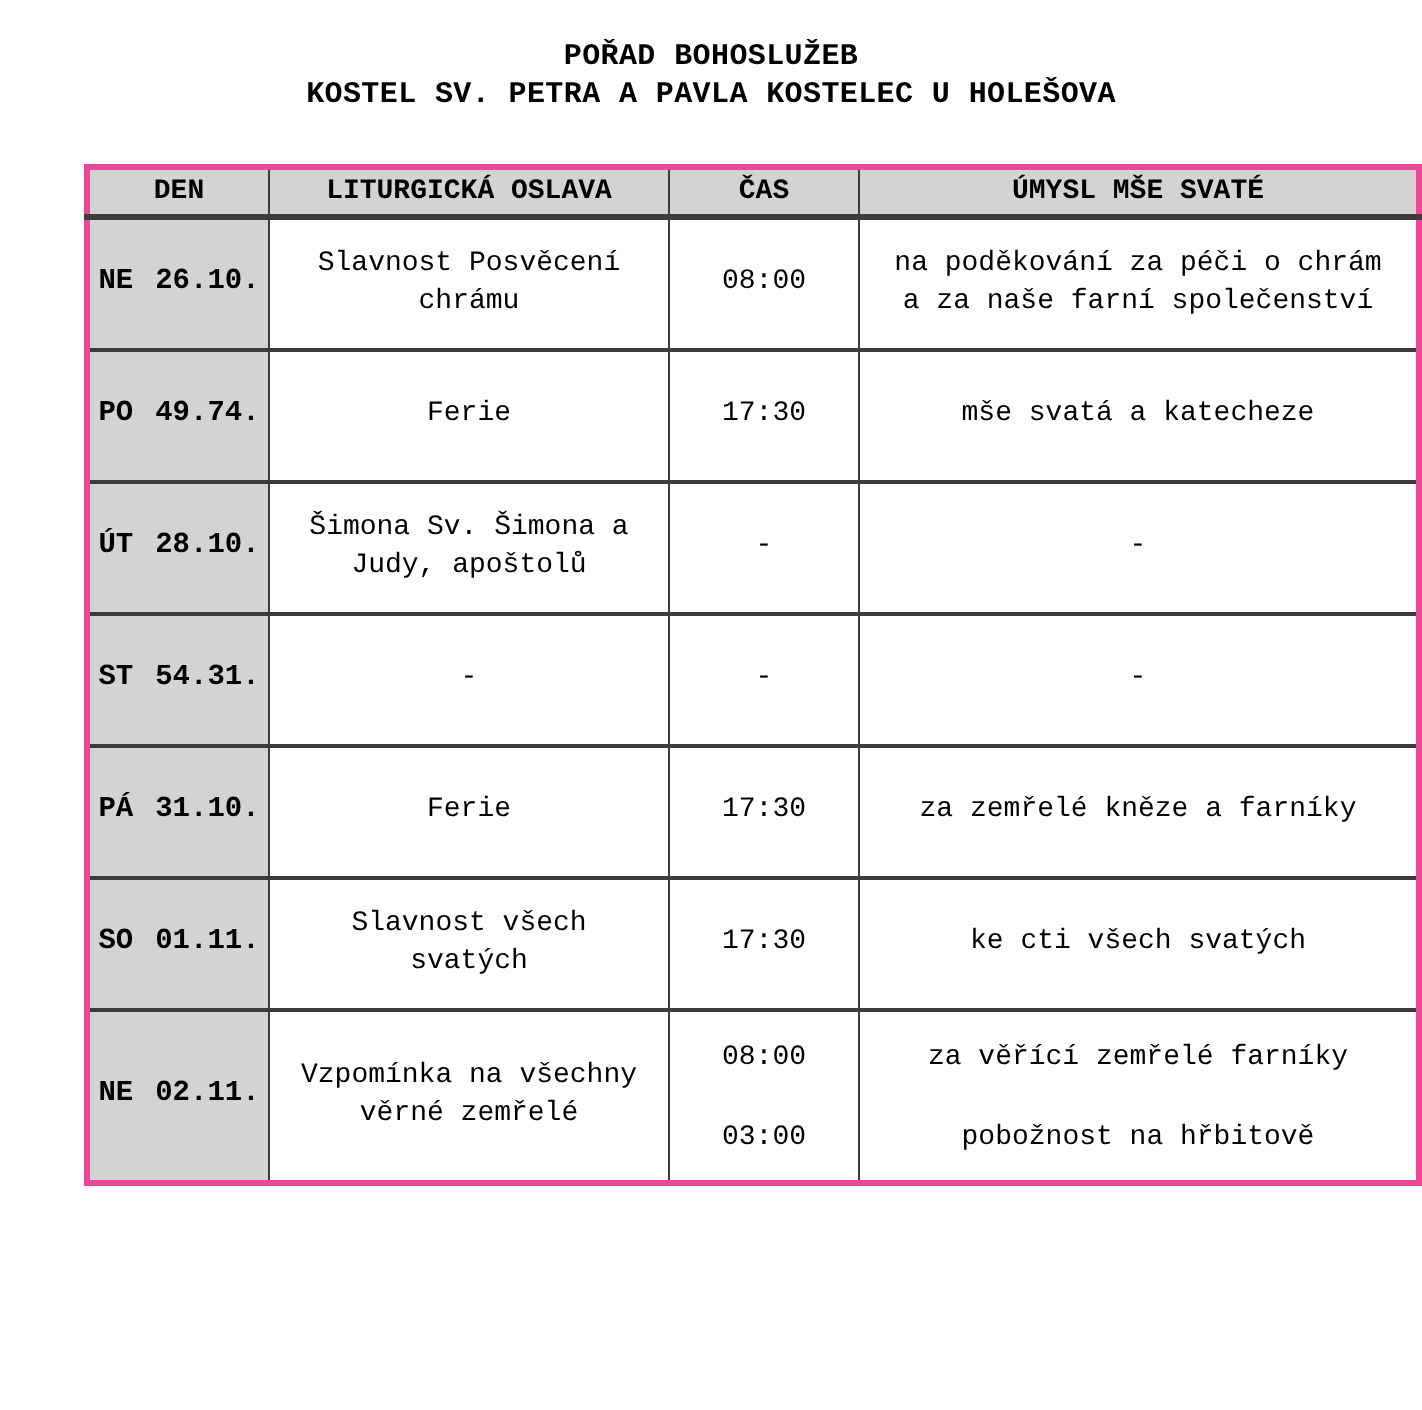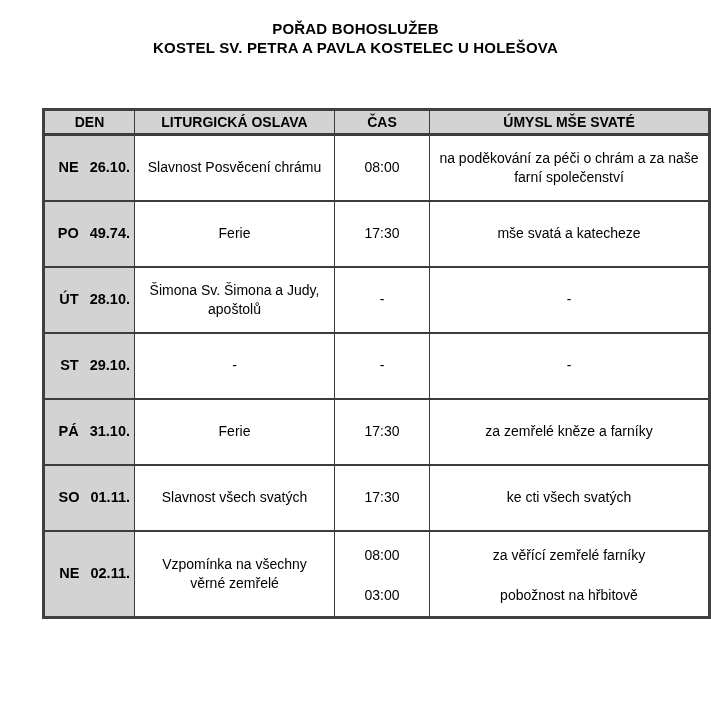--- a/index.html
+++ b/index.html
@@ -9,44 +9,45 @@
     width: 711px;
     height: 705px;
     font-family: "Liberation Sans", sans-serif;
     color: #000;
     overflow: hidden;
   }
   .page {
     position: relative;
     width: 711px;
     height: 667px;
+    font-family: Liberation Mono, monospace;
   }
   .doc-header {
     padding-top: 19px;
     text-align: center;
   }
   .title-main, .title-church {
     font-size: 15px;
     font-weight: bold;
     line-height: 19px;
     letter-spacing: 0.2px;
   }
   .title-dates {
     font-size: 14.5px;
     font-weight: normal;
     line-height: 20px;
   }
   table.schedule {
     position: absolute;
     left: 42px;
-    top: 108px;
+    top: 82px;
     width: 666px;
     border-collapse: collapse;
     table-layout: fixed;
-    border: 3px solid #404040;
+    border: 3px solid #ec4899;
   }
   col.c-den   { width: 91px;  }
   col.c-oslava{ width: 200px; }
   col.c-cas   { width: 95px;  }
   col.c-umysl { width: 280px; }
   th, td {
     border-top: 2px solid #3c3c3c;
     border-bottom: 2px solid #3c3c3c;
     border-left: 1px solid #3c3c3c;
     border-right: 1px solid #3c3c3c;
@@ -65,21 +66,20 @@
     font-size: 14px;
     padding: 3px 9px;
     line-height: 19px;
   }
   td.den {
     background: var(--header-bg, #d3d3d3);
     font-weight: bold;
     font-size: 14.5px;
     white-space: nowrap;
     padding: 3px 4px;
-    text-align: right;
   }
   td.den .day-abbr { margin-right: 11px; }
   tbody tr { height: 66px; }
   tbody tr:last-child { height: 87px; }
   .stack {
     display: flex;
     flex-direction: column;
     justify-content: space-between;
     min-height: 66px;
     padding: 5px 0 2px 0;
@@ -124,21 +124,21 @@
           <td>17:30</td>
           <td>mše svatá a katecheze</td>
         </tr>
         <tr>
           <td class="den"><span class="day-abbr">ÚT</span><span>28.10.</span></td>
           <td>Šimona Sv. Šimona a Judy, apoštolů</td>
           <td>-</td>
           <td>-</td>
         </tr>
         <tr>
-          <td class="den"><span class="day-abbr">ST</span><span>29.10.</span></td>
+          <td class="den"><span class="day-abbr">ST</span><span>54.31.</span></td>
           <td>-</td>
           <td>-</td>
           <td>-</td>
         </tr>
         <tr>
           <td class="den"><span class="day-abbr">PÁ</span><span>31.10.</span></td>
           <td>Ferie</td>
           <td>17:30</td>
           <td>za zemřelé kněze a farníky</td>
         </tr>

